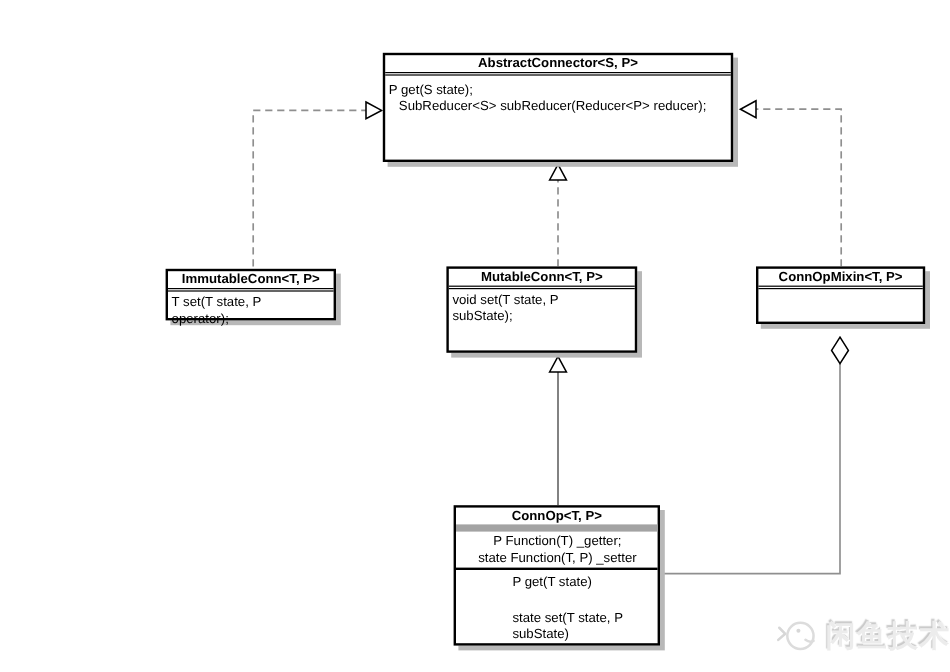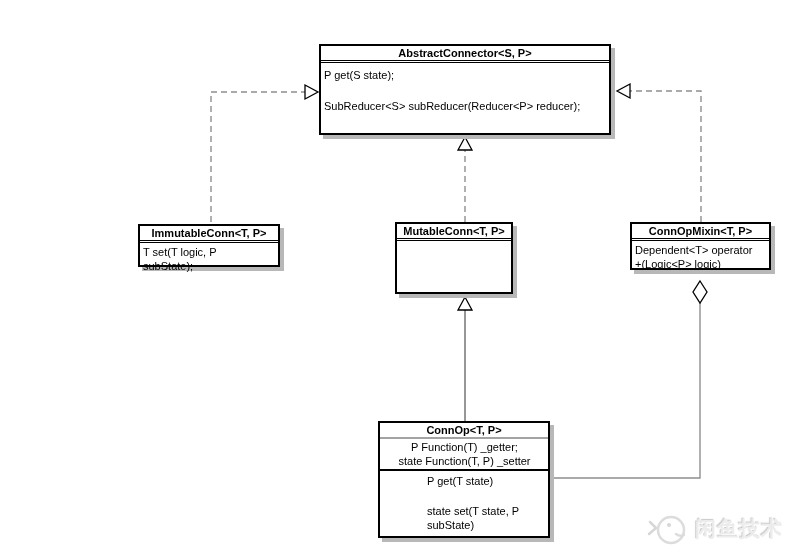--- a/index.html
+++ b/index.html
@@ -21,40 +21,40 @@
     font-size:11px;
     color:#000000;
     z-index:2;
   }
   .cls-title{
     height:14px;line-height:14px;
     font-weight:bold;text-align:center;
     border-bottom:3px double #000000;
     white-space:nowrap;overflow:hidden;
   }
-  .cls-title.single{border-bottom:2px solid #a3a3a3;height:14px;}
+  .cls-title.single{border-bottom:6px solid #a3a3a3;height:14px;}
   .cls-body{padding:2px 12px 0 3px;line-height:14px;}
   .member{white-space:normal;}
   .m-first{margin-top:3px;}
-  .m-gap{margin-top:17px;}
+  .m-gap{margin-top:0;text-align:center;}
   .sect-fields{
     height:29px;box-sizing:content-box;
     border-bottom:2px solid #000000;
     padding:1px 2px 0 3px;line-height:14px;text-align:center;
   }
   .sect-methods{padding:3px 2px 0 3px;line-height:14px;margin-left:44px;}
 
   
   .watermark{
     position:absolute;left:646px;top:505px;width:146px;height:48px;
     display:flex;align-items:center;gap:5px;
     z-index:3;
   }
   .wm-text{
-    font-size:21px;font-weight:bold;letter-spacing:1px;
+    font-size:25px;font-weight:bold;letter-spacing:1px;
     color:#ececec;
     text-shadow:1px 1px 0 #ffffff, -1px -1px 1px #c9c9c9;
     white-space:nowrap;
   }
 </style>
 </head>
 <body>
 
 <div class="stage">
 
@@ -80,33 +80,33 @@
     <div class="cls-title">AbstractConnector&lt;S, P&gt;</div>
     <div class="cls-body">
       <div class="member m-first">P get(S state);</div>
       <div class="member m-gap">SubReducer&lt;S&gt; subReducer(Reducer&lt;P&gt; reducer);</div>
     </div>
   </div>
 
   <div class="cls" style="left:138px;top:224px;width:142px;height:43px">
     <div class="cls-title">ImmutableConn&lt;T, P&gt;</div>
     <div class="cls-body">
-      <div class="member">T set(T logic, P subState);</div>
+      <div class="member">T set(T state, P operator);</div>
     </div>
   </div>
 
-  <div class="cls" style="left:395px;top:222px;width:118px;height:72px">
+  <div class="cls" style="left:372px;top:222px;width:159px;height:72px">
     <div class="cls-title">MutableConn&lt;T, P&gt;</div>
+    <div class="cls-body">
+      <div class="member">void set(T state, P subState);</div>
+    </div>
   </div>
 
   <div class="cls" style="left:630px;top:222px;width:141px;height:48px">
     <div class="cls-title">ConnOpMixin&lt;T, P&gt;</div>
-    <div class="cls-body">
-      <div class="member">Dependent&lt;T&gt; operator +(Logic&lt;P&gt; logic)</div>
-    </div>
   </div>
 
   <div class="cls" style="left:378px;top:421px;width:172px;height:117px">
     <div class="cls-title single">ConnOp&lt;T, P&gt;</div>
     <div class="sect-fields">
       <div class="member">P Function(T) _getter;</div>
       <div class="member">state Function(T, P) _setter</div>
     </div>
     <div class="sect-methods">
       <div class="member">P get(T state)</div>

